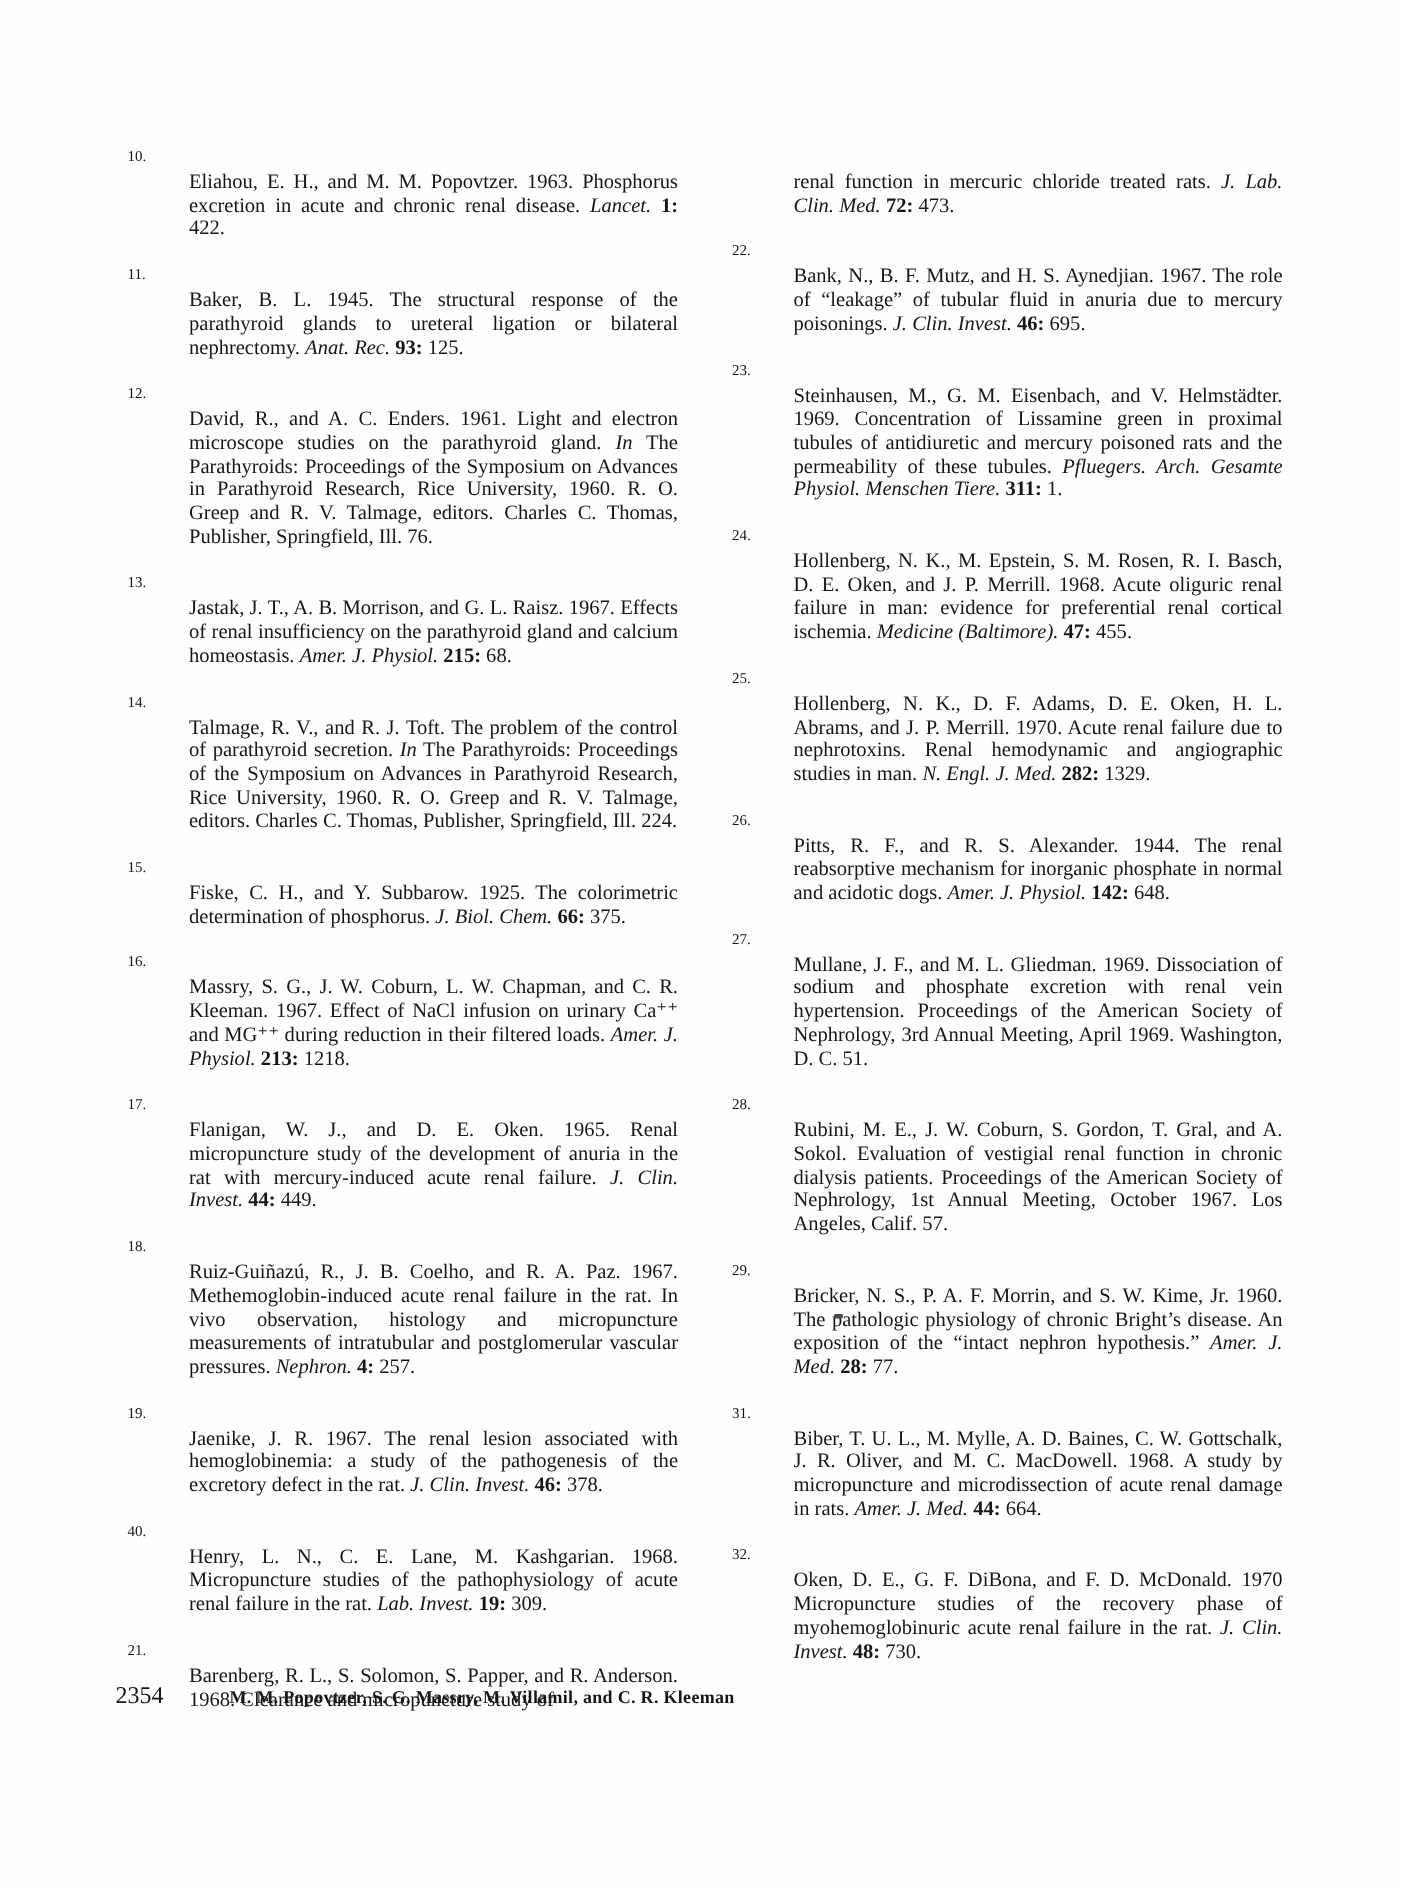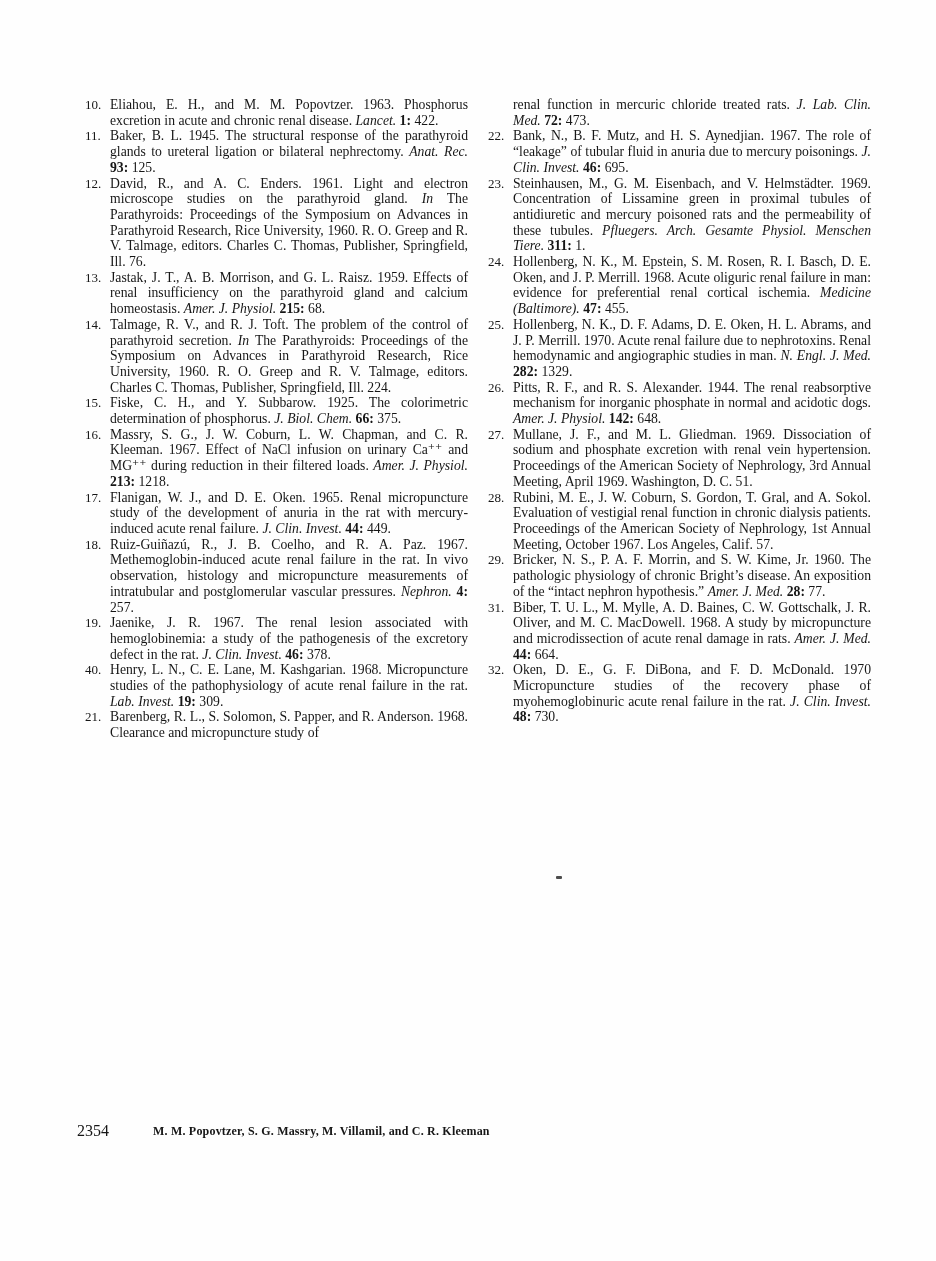--- a/index.html
+++ b/index.html
@@ -31,26 +31,26 @@
     width: 383px;
     flex: 0 0 383px;
   }
   .ref {
     display: flex;
     align-items: flex-start;
   }
   .ref-num {
     flex: 0 0 25px;
     width: 25px;
-    font-size: 13px;
+    font-size: 10px;
     line-height: 15.7px;
   }
   .ref-body {
     flex: 1 1 auto;
-    margin: 0;
+    margin: 16px;
     text-align: justify;
     font-size: 13.7px;
     line-height: 15.7px;
     hyphens: auto;
     -webkit-hyphens: auto;
   }
   .ref-body .it { font-style: italic; }
   .ref-body .bd { font-weight: bold; }
   .artifact {
     position: absolute;
@@ -95,21 +95,21 @@
         <div class="ref">
           <span class="ref-num">11.</span>
           <p class="ref-body"><span>Baker, B. L. 1945. The structural response of the parathyroid glands to ureteral ligation or bilateral nephrectomy. </span><span class="it">Anat. Rec.</span><span> </span><span class="bd">93:</span><span> 125.</span></p>
         </div>
         <div class="ref">
           <span class="ref-num">12.</span>
           <p class="ref-body"><span>David, R., and A. C. Enders. 1961. Light and electron microscope studies on the parathyroid gland. </span><span class="it">In</span><span> The Parathyroids: Proceedings of the Symposium on Advances in Parathyroid Research, Rice University, 1960. R. O. Greep and R. V. Talmage, editors. Charles C. Thomas, Publisher, Springfield, Ill. 76.</span></p>
         </div>
         <div class="ref">
           <span class="ref-num">13.</span>
-          <p class="ref-body"><span>Jastak, J. T., A. B. Morrison, and G. L. Raisz. 1959. Effects of renal insufficiency on the parathyroid gland and calcium homeostasis. </span><span class="it">Amer. J. Physiol.</span><span> </span><span class="bd">215:</span><span> 68.</span></p>
+          <p class="ref-body"><span>Jastak, J. T., A. B. Morrison, and G. L. Raisz. 1967. Effects of renal insufficiency on the parathyroid gland and calcium homeostasis. </span><span class="it">Amer. J. Physiol.</span><span> </span><span class="bd">215:</span><span> 68.</span></p>
         </div>
         <div class="ref">
           <span class="ref-num">14.</span>
           <p class="ref-body"><span>Talmage, R. V., and R. J. Toft. The problem of the control of parathyroid secretion. </span><span class="it">In</span><span> The Parathyroids: Proceedings of the Symposium on Advances in Parathyroid Research, Rice University, 1960. R. O. Greep and R. V. Talmage, editors. Charles C. Thomas, Publisher, Springfield, Ill. 224.</span></p>
         </div>
         <div class="ref">
           <span class="ref-num">15.</span>
           <p class="ref-body"><span>Fiske, C. H., and Y. Subbarow. 1925. The colorimetric determination of phosphorus. </span><span class="it">J. Biol. Chem.</span><span> </span><span class="bd">66:</span><span> 375.</span></p>
         </div>
         <div class="ref">

